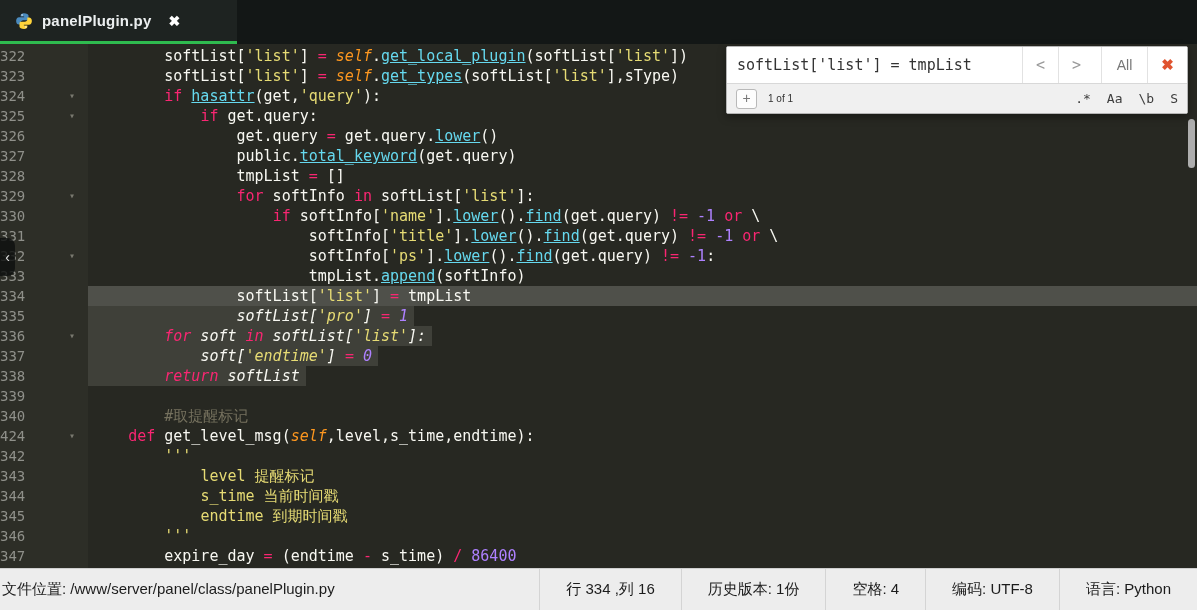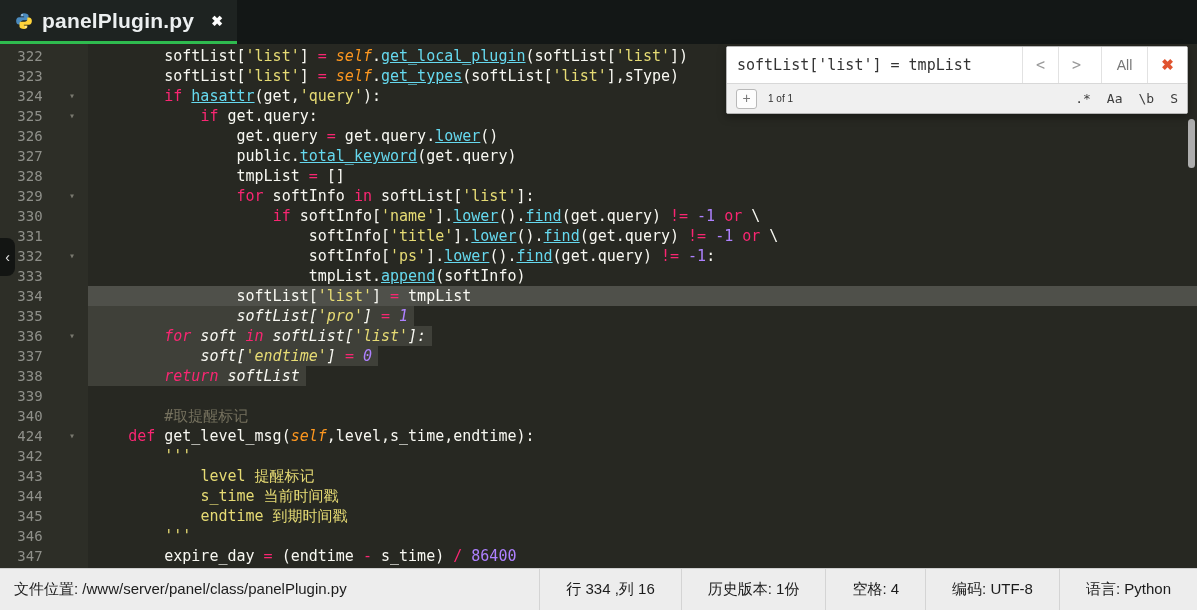--- a/index.html
+++ b/index.html
@@ -3,33 +3,33 @@
 <meta charset="utf-8">
 <style>
   * { margin:0; padding:0; box-sizing:border-box; }
   html,body { width:1197px; height:610px; overflow:hidden; }
   body { position:relative; background:#272822; font-family:"Liberation Sans", sans-serif; }
 
   
   .titlebar { position:absolute; left:0; top:0; right:0; height:44px; background:#131716; display:flex; }
   .tab { width:237px; height:44px; background:#1e2321; border-bottom:3px solid #2fbb4f;
          display:flex; align-items:center; gap:9px; padding:0 15px; cursor:pointer; }
-  .tab-title { color:#eceff0; font-size:21px; font-weight:600; letter-spacing:.2px; }
+  .tab-title { color:#eceff0; font-size:15px; font-weight:600; letter-spacing:.2px; }
   .tab-close { color:#ffffff; font-size:14px; font-weight:700; margin-left:8px; }
   .pyicon { display:flex; align-items:center; }
 
   
   .editor { position:absolute; left:0; top:44px; right:0; bottom:42px; background:#272822; overflow:hidden; }
   .gutter-strip { position:absolute; left:0; top:0; bottom:0; width:88px; background:#2d2e27; }
   .code-lines { position:relative; padding-top:2px; }
   .code-row { display:flex; height:20px; line-height:20px; white-space:pre;
               font-family:"DejaVu Sans Mono", monospace; font-size:15px; }
   .code-row.active { background:#4f504a; }
   .gutter-cell { flex:0 0 88px; display:flex; background:#2d2e27; }
-  .lnum { flex:0 0 60px; text-align:center; color:#8f908a; font-size:14px; }
+  .lnum { flex:0 0 60px; text-align:left; color:#8f908a; font-size:14px; }
   .fold { flex:0 0 24px; text-align:center; color:#79796f; font-size:10px; line-height:20px; }
   .code-text { padding-left:4px; white-space:pre; }
   .code-text.sel { background:#3f4039; padding-right:6px;font-style:italic; }
 
   .tk-p  { color:#f8f8f2; }
   .tk-k  { color:#f92672; }
   .tk-o  { color:#f92672; }
   .tk-s  { color:#e6db74; }
   .tk-d  { color:#e6db74; }
   .tk-n  { color:#ae81ff; }
@@ -61,21 +61,21 @@
                  background:rgba(14,16,15,.82); border-radius:0 8px 8px 0; display:flex;
                  align-items:center; justify-content:center; color:#e6e6e6; font-size:14px; cursor:pointer; }
   .scroll-thumb { position:absolute; right:2px; top:119px; width:7px; height:49px;
                   background:#aeaeae; border-radius:4px; z-index:5; }
 
   
   .statusbar { position:absolute; left:0; right:0; bottom:0; height:42px; background:#ededed;
                border-top:1px solid #cfcfcf; display:flex; align-items:stretch;
                font-size:15px; color:#1c1c1c; z-index:9; }
   .sb-item { display:flex; align-items:center; padding:0 26px; border-left:1px solid #d4d4d4; white-space:nowrap; }
-  .sb-file { flex:1; border-left:none; padding-left:14px; }
+  .sb-file { flex:1; border-left:none; padding-left:2px; }
 </style>
 </head>
 <body>
 
 <div class="titlebar">
   <div class="tab">
     <span class="pyicon">
       <svg width="18" height="18" viewBox="0 0 16 16" aria-hidden="true">
         <path fill="#4b8bbe" d="M7.9 1C5.9 1 5 1.9 5 3.1V4h3.1v.6H3.6C2.1 4.6 1 5.8 1 7.9c0 2.1 1.1 3.2 2.6 3.2H5V9.5C5 8.2 6 7.4 7.4 7.4h3C11.5 7.4 12 6.8 12 5.8V3.1C12 1.9 10.4 1 7.9 1z"></path>
         <path fill="#ffd43b" d="M8.1 15c2 0 2.9-.9 2.9-2.1V12H7.9v-.6h4.5c1.5 0 2.6-1.2 2.6-3.3 0-2.1-1.1-3.2-2.6-3.2H11v1.6c0 1.3-1 2.1-2.4 2.1h-3C4.5 8.6 4 9.2 4 10.2v2.7C4 14.1 5.6 15 8.1 15z"></path>

